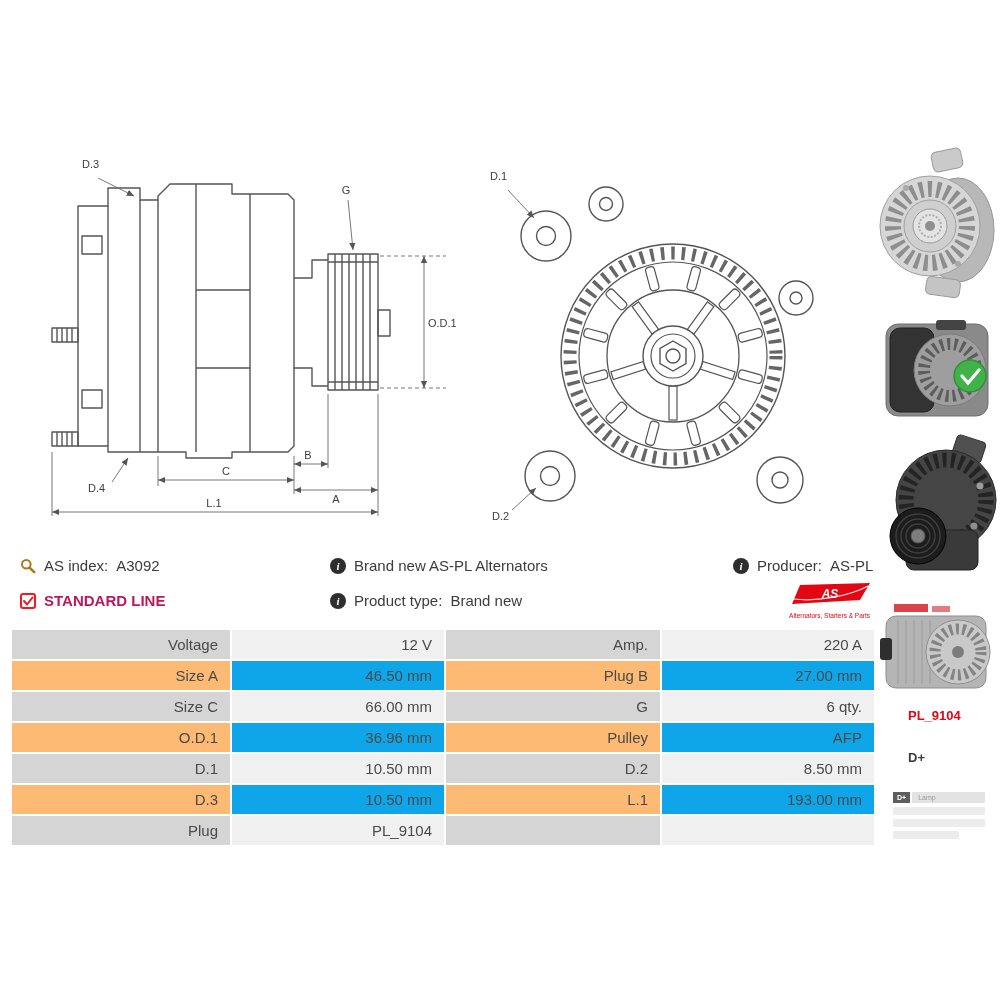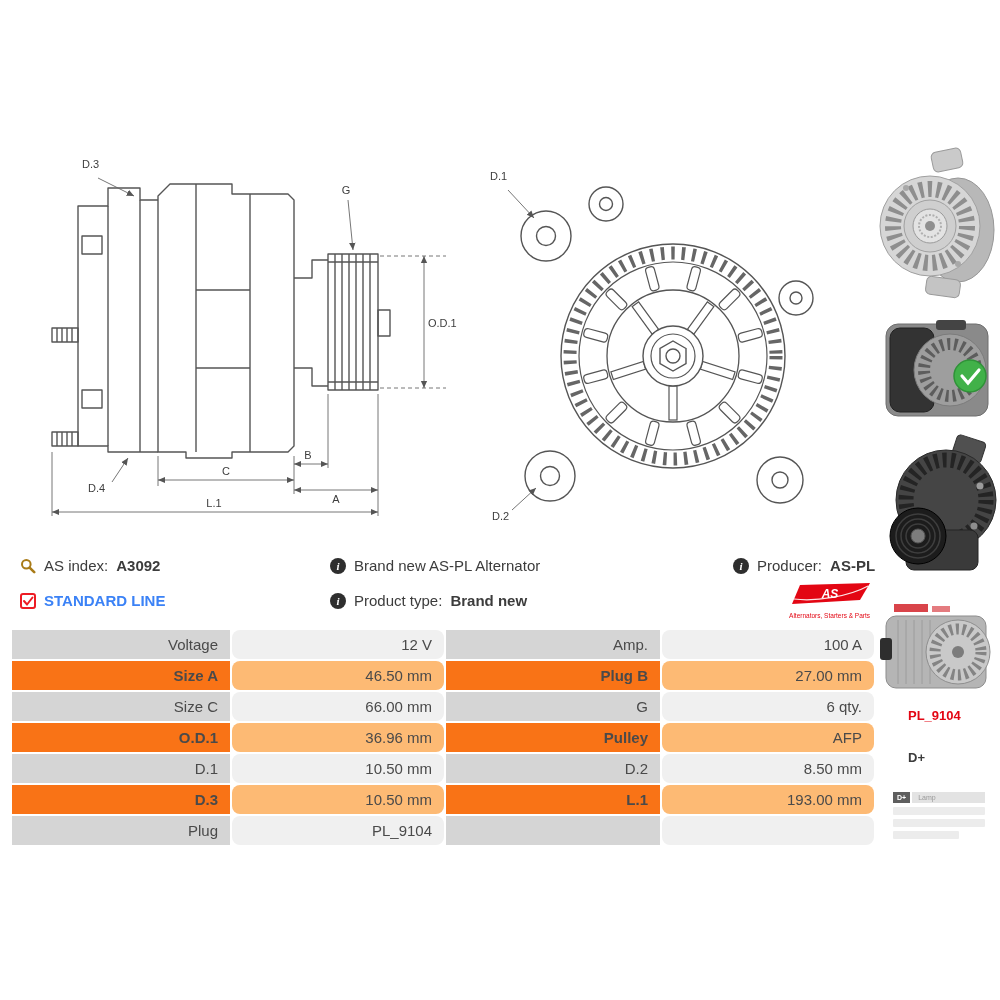--- a/index.html
+++ b/index.html
@@ -5,45 +5,45 @@
   * { margin:0; padding:0; box-sizing:border-box; }
   html,body { background:#fff; }
   body {
     font-family:"Liberation Sans", sans-serif;
     width:1000px; height:1000px; position:relative; overflow:hidden; color:#3f3f3f;
   }
   .abs { position:absolute; }
 
   
   .info-item { position:absolute; display:flex; align-items:center; gap:8px; font-size:15px; color:#3c3c3c; white-space:nowrap; }
-  .info-item .b { font-weight:bold; }
+  .info-item .b { font-weight:normal; }
   .info-ic {
     width:16px; height:16px; border-radius:50%; background:#2e2e2e; color:#fff;
     font-size:11px; font-weight:bold; font-style:italic; font-family:"Liberation Serif", serif;
     display:inline-flex; align-items:center; justify-content:center; flex:0 0 16px;
   }
-  .std-line { color:#3b82f6; font-weight:bold; }
+  .std-line { color:#be185d; font-weight:bold; }
 
   
   .logo-wrap { position:absolute; left:788px; top:583px; width:82px; text-align:right; }
   .logo-tagline { font-size:6.5px; color:#e30613; margin-top:1px; white-space:nowrap; }
 
   
   .spec-table {
     position:absolute; left:12px; top:630px; width:856px;
     display:grid; grid-template-columns:218px 212px 214px 212px; gap:2px; background:#fff;
   }
   .cell {
     height:29px; display:flex; align-items:center; justify-content:flex-end;
     padding-right:12px; font-size:15px; color:#4a4a4a;
   }
   .cell.lab { background:#d5d5d5; }
-  .cell.val { background:#f0f0f0;border-radius:8px; }
-  .row-alt .lab { background:#f97316;font-weight:bold; }
-  .row-alt .val { background:#fdba74; }
+  .cell.val { background:#f0f0f0; }
+  .row-alt .lab { background:#fdba74; }
+  .row-alt .val { background:#0ea5e9; }
 
   
   .plug-code { position:absolute; left:908px; top:708px; color:#e30613; font-weight:bold; font-size:13px; }
   .terminal  { position:absolute; left:908px; top:750px; color:#3c3c3c; font-weight:bold; font-size:13px; }
   .conn-diagram { position:absolute; left:893px; top:792px; width:92px; }
   .conn-row { display:flex; gap:2px; margin-bottom:4px; }
   .pin-chip { background:#5e5e5e; color:#fff; font-size:7px; padding:2px 4px; font-weight:bold; }
   .lamp-chip { background:#e3e3e3; color:#9a9a9a; font-size:7px; padding:2px 6px; flex:1; }
   .bar { height:8px; background:#ececec; margin-bottom:4px; border-radius:1px; }
   .bar.b3 { width:72%; }
@@ -222,21 +222,21 @@
   <svg width="16" height="16" viewBox="0 0 16 16">
     <circle cx="6.3" cy="6.3" r="4.3" fill="none" stroke="#a97b18" stroke-width="2"></circle>
     <line x1="9.6" y1="9.6" x2="14.2" y2="14.2" stroke="#a97b18" stroke-width="2.6" stroke-linecap="round"></line>
   </svg>
   <span>AS index:</span>
   <span class="b">A3092</span>
 </div>
 
 <div class="info-item" style="left:330px; top:557px;">
   <span class="info-ic">i</span>
-  <span>Brand new AS-PL Alternator</span>
+  <span>Brand new AS-PL Alternators</span>
 </div>
 
 <div class="info-item" style="left:733px; top:557px;">
   <span class="info-ic">i</span>
   <span>Producer:</span>
   <span class="b">AS-PL</span>
 </div>
 
 <div class="info-item" style="left:20px; top:592px;">
   <svg width="16" height="16" viewBox="0 0 16 16">
@@ -259,21 +259,21 @@
     <text x="38" y="15" text-anchor="middle" font-size="12" font-style="italic" font-weight="bold" fill="#fff">AS</text>
   </svg>
   <div class="logo-tagline">Alternators, Starters &amp; Parts</div>
 </div>
 
 <div class="spec-table">
   <div class="row-contents" style="display:contents">
     <div class="cell lab">Voltage</div>
     <div class="cell val">12 V</div>
     <div class="cell lab">Amp.</div>
-    <div class="cell val">100 A</div>
+    <div class="cell val">220 A</div>
   </div>
   <div class="row-alt" style="display:contents">
     <div class="cell lab">Size A</div>
     <div class="cell val">46.50 mm</div>
     <div class="cell lab">Plug B</div>
     <div class="cell val">27.00 mm</div>
   </div>
   <div class="row-contents" style="display:contents">
     <div class="cell lab">Size C</div>
     <div class="cell val">66.00 mm</div>

